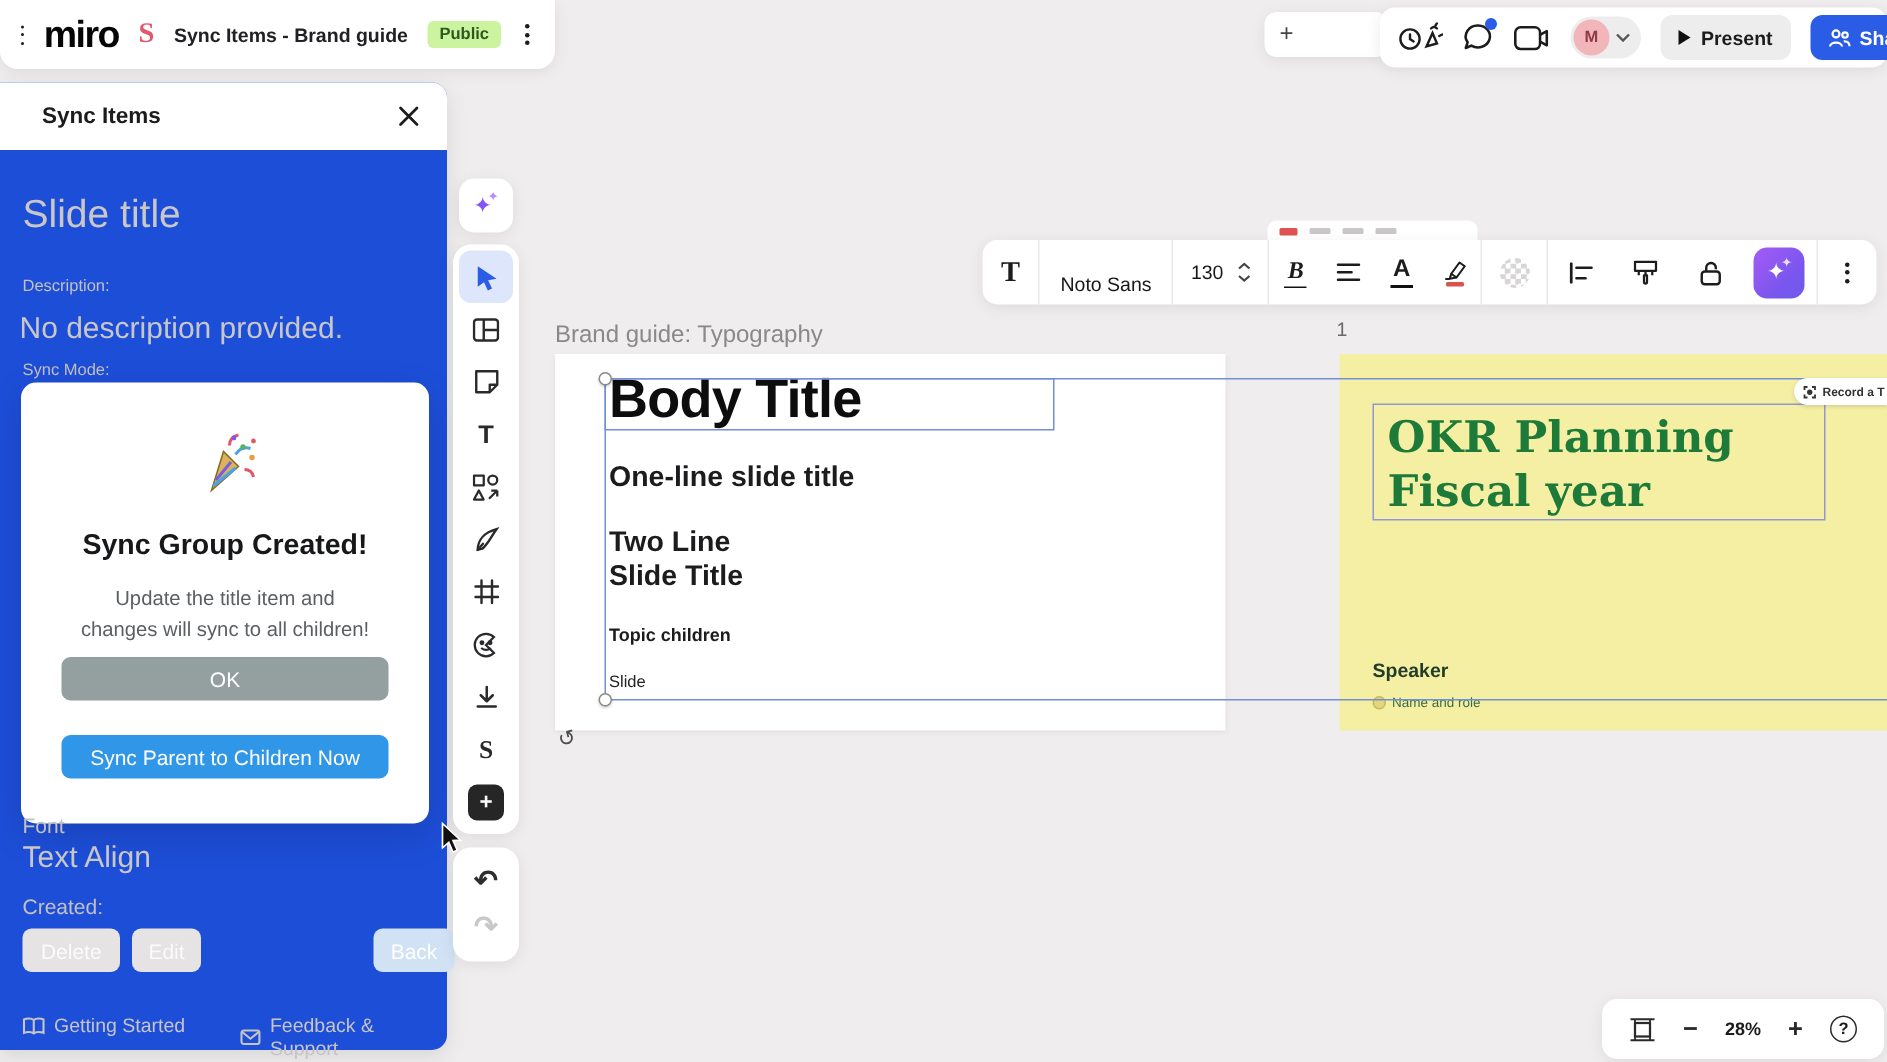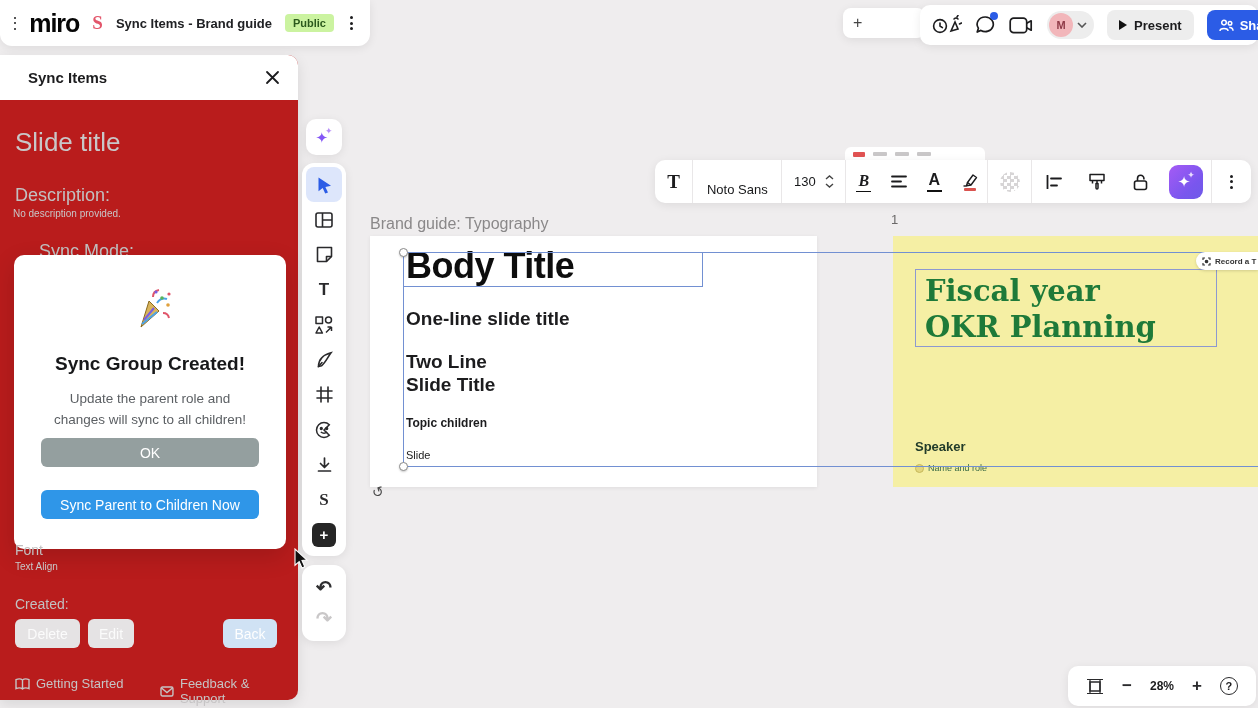--- a/index.html
+++ b/index.html
@@ -24,27 +24,27 @@
   .tr-bar { left:920px; top:5px; width:338px; height:40px; border-radius:10px; z-index:20; display:flex; align-items:center; padding:0 8px 0 12px; gap:13px; }
   .icon-btn { display:flex; align-items:center; justify-content:center; cursor:pointer; position:relative; }
   .dot-blue { position:absolute; right:-2px; top:-3px; width:8px; height:8px; border-radius:50%; background:#2b5ce6; }
   .avatar-pill { background:#ededed; border-radius:16px; padding:2px 7px 2px 2px; gap:4px; display:flex; align-items:center; cursor:pointer; }
   .avatar { width:24px; height:24px; border-radius:50%; background:#f2b6ba; color:#8f3a47; font-size:11px; font-weight:800; display:flex; align-items:center; justify-content:center; }
   .present { background:#ededed; border-radius:8px; height:30px; padding:0 12px; gap:7px; font-size:13px; font-weight:700; display:flex; align-items:center; cursor:pointer; }
   .play-tri { width:0; height:0; border-left:8px solid #111; border-top:5px solid transparent; border-bottom:5px solid transparent; }
   .share { background:#2b5ce6; color:#fff; border-radius:8px; height:30px; padding:0 12px; gap:6px; font-size:13px; font-weight:700; display:flex; align-items:center; cursor:pointer; }
 
   
-  .panel { left:0; top:55px; width:298px; height:645px; background:#b91c1c; border-radius:0 10px 10px 0; box-shadow:0 4px 14px rgba(0,0,0,.10); z-index:10; }
+  .panel { left:0; top:55px; width:298px; height:645px; background:#1d4ed8; border-radius:0 10px 10px 0; box-shadow:0 4px 14px rgba(0,0,0,.10); z-index:10; }
   .panel-hd { position:absolute; left:0; top:0; width:100%; height:45px; background:#fff; border-radius:0 10px 0 0; display:flex; align-items:center; padding:0 18px 0 28px; }
   .panel-hd .t { font-size:15px; font-weight:800; }
   .xclose { margin-left:auto; cursor:pointer; display:flex; }
   .g-big { left:15px; top:72px; font-size:26px; color:#c9c7c8; }
-  .g-lab { font-size:18px; color:#c2c0c1; }
-  .g-val { font-size:10px; color:#c8c6c7; }
+  .g-lab { font-size:11px; color:#c2c0c1; }
+  .g-val { font-size:20px; color:#c8c6c7; }
   .modal { position:absolute; left:14px; top:200px; width:272px; height:294px; background:#fff; border-radius:10px; box-shadow:0 8px 24px rgba(0,0,0,.14); display:flex; flex-direction:column; align-items:center; padding-top:32px; }
   .modal h2 { font-size:19px; font-weight:800; color:#17181a; margin-top:22px; }
   .modal p { font-size:13.5px; color:#5b5f63; text-align:center; line-height:21px; margin-top:13px; }
   .btn { width:218px; height:29px; border-radius:6px; border:none; color:#fff; font-size:14px; font-family:inherit; cursor:pointer; display:flex; align-items:center; justify-content:center; }
   .btn-primary { background:#2f96e8; margin-top:23px; }
   .btn-ok { background:#949f9f; margin-top:8px; }
   .p-btn { position:absolute; height:29px; border-radius:6px; font-size:14px; display:flex; align-items:center; justify-content:center; cursor:pointer; }
   .p-gray { background:#e5e3e4; color:#fbfbfb; }
   .p-back { background:#d0e2f4; color:#fefefe; }
   .foot-item { position:absolute; display:flex; align-items:center; gap:6px; font-size:13px; color:#c6c4c5; cursor:pointer; }
@@ -190,51 +190,51 @@
     <span class="t">Sync Items</span>
     <span class="xclose">
       <svg width="15" height="15" viewBox="0 0 15 15" stroke="#1c1c1e" stroke-width="1.8" stroke-linecap="round">
           <path d="M2 2 L13 13 M13 2 L2 13"></path>
         </svg>
     </span>
   </div>
   <div class="abs g-big">Slide title</div>
   <div class="abs g-lab" style="left:15px; top:130px;">Description:</div>
   <div class="abs g-val" style="left:13px; top:153px;">No description provided.</div>
-  <div class="abs g-lab" style="left:15px; top:186px;margin-left:24px;">Sync Mode:</div>
+  <div class="abs g-lab" style="left:15px; top:186px;">Sync Mode:</div>
 
   <div class="modal">
     <svg width="46" height="44" viewBox="0 0 46 44">
       <polygon points="14,40 22,14 32,24" fill="#d9b45c" stroke="#8a6a1f" stroke-width="1"></polygon>
       <line x1="17" y1="33" x2="27" y2="21" stroke="#7a5ce0" stroke-width="2"></line>
       <line x1="15" y1="37" x2="30" y2="25" stroke="#4aa3e8" stroke-width="2"></line>
       <path d="M30 16 q4-6 10-4" fill="none" stroke="#4aa3e8" stroke-width="2"></path>
       <path d="M26 10 q0-6 6-7" fill="none" stroke="#e0566b" stroke-width="2"></path>
       <path d="M36 26 q5 0 6 5" fill="none" stroke="#e0566b" stroke-width="2"></path>
       <circle cx="35" cy="11" r="1.8" fill="#58b35c"></circle>
         <circle cx="41" cy="18" r="1.8" fill="#e0a13e"></circle>
       <circle cx="29" cy="5" r="1.6" fill="#7a5ce0"></circle>
         <circle cx="42" cy="7" r="1.6" fill="#e0566b"></circle>
     </svg>
     <h2>Sync Group Created!</h2>
     <p>
-      <span>Update the parent role and</span><br>
+      <span>Update the title item and</span><br>
       <span>changes will sync to all children!</span>
     </p>
     <button class="btn btn-ok">OK</button>
     <button class="btn btn-primary">Sync Parent to Children Now</button>
   </div>
 
   <div class="abs g-lab" style="left:15px; top:487px; font-size:14px;">Font</div>
   <div class="abs g-val" style="left:15px; top:506px;">Text Align</div>
   <div class="abs g-lab" style="left:15px; top:541px; font-size:14px;">Created:</div>
 
   <div class="p-btn p-gray" style="left:15px; top:564px; width:65px;">Delete</div>
   <div class="p-btn p-gray" style="left:88px; top:564px; width:46px;">Edit</div>
-  <div class="p-btn p-back" style="left:223px; top:564px; width:54px;">Back</div>
+  <div class="p-btn p-back" style="left:249px; top:564px; width:54px;">Back</div>
 
   <div class="foot-item" style="left:15px; top:621px;">
     <svg width="15" height="12" viewBox="0 0 15 12" fill="none" stroke="#c6c4c5" stroke-width="1.4">
       <path d="M7.5 2 C6 .8 3 .8 1 1.6 V10.6 C3 9.8 6 9.8 7.5 11 C9 9.8 12 9.8 14 10.6 V1.6 C12 .8 9 .8 7.5 2 z M7.5 2 V11"></path>
     </svg>
     <span>Getting Started</span>
   </div>
   <div class="foot-item" style="left:160px; top:621px;">
     <svg width="14" height="11" viewBox="0 0 14 11" fill="none" stroke="#c6c4c5" stroke-width="1.4">
       <rect x="1" y="1" width="12" height="9" rx="1.5"></rect>
@@ -409,22 +409,22 @@
   <div class="two-line">
     <span>Two Line</span><br><span>Slide Title</span>
   </div>
   <div class="topic">Topic children</div>
   <div class="bodytxt">Slide</div>
 </div>
 
 <div class="abs slide-num">1</div>
 <div class="abs slide-y">
   <div class="green-box">
+    <div class="gt">OKR Planning</div>
     <div class="gt">Fiscal year</div>
-    <div class="gt">OKR Planning</div>
   </div>
   <div class="speaker">Speaker</div>
   <div class="namerole">
     <span class="ic"></span>
     <span class="tx">Name and role</span>
   </div>
 </div>
 <div class="abs record">
   <svg width="9" height="9" viewBox="0 0 9 9" fill="none" stroke="#333" stroke-width="1.2">
     <path d="M1 3 V1 H3 M6 1 H8 V3 M8 6 V8 H6 M3 8 H1 V6"></path>

